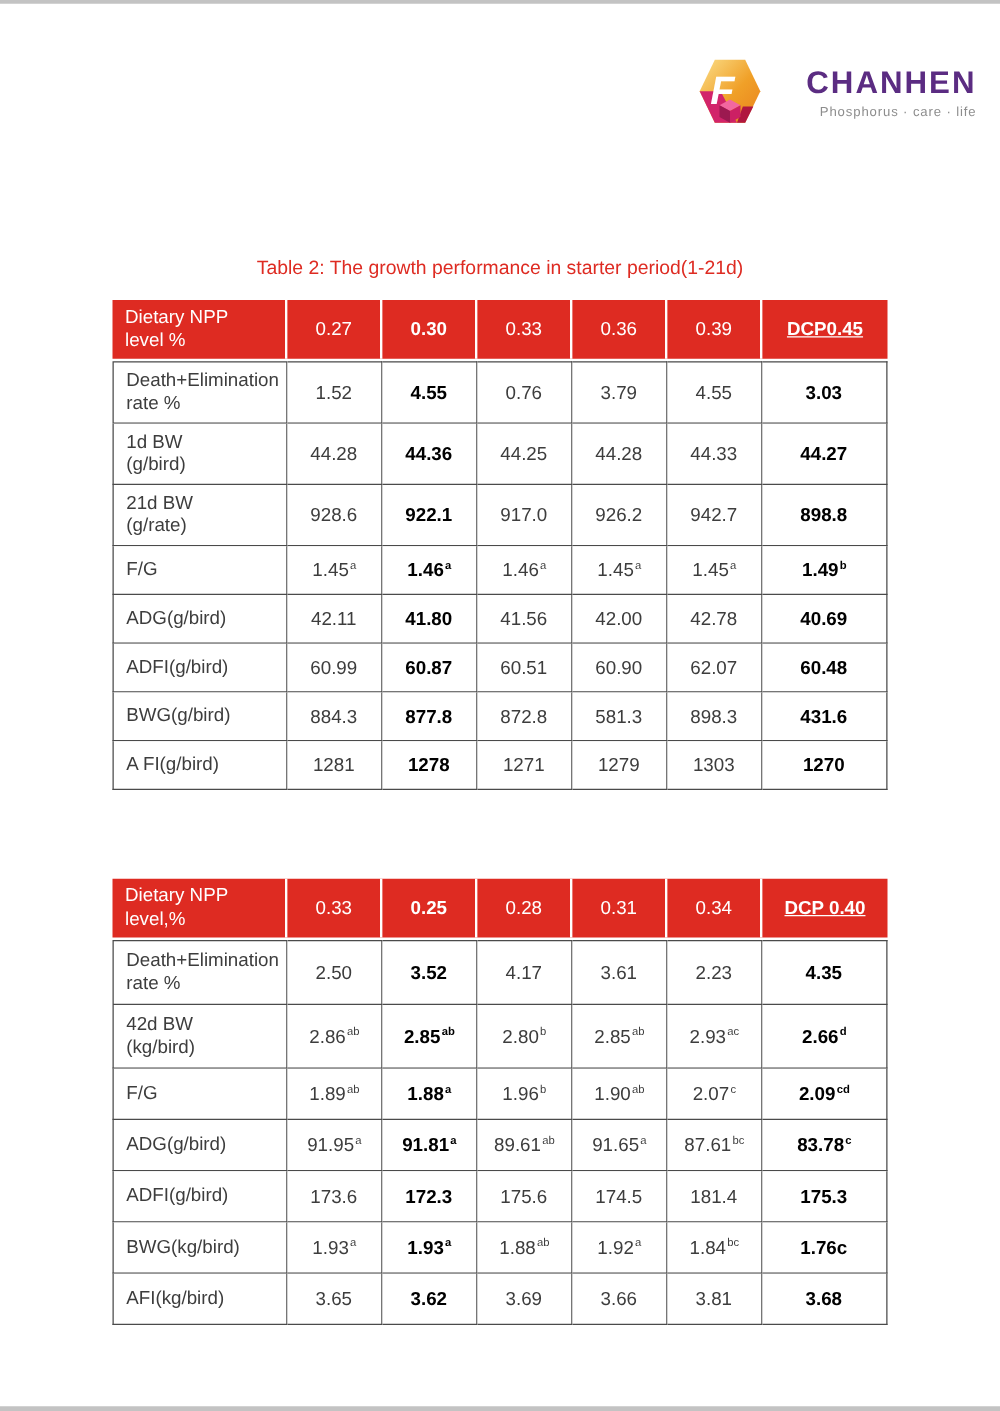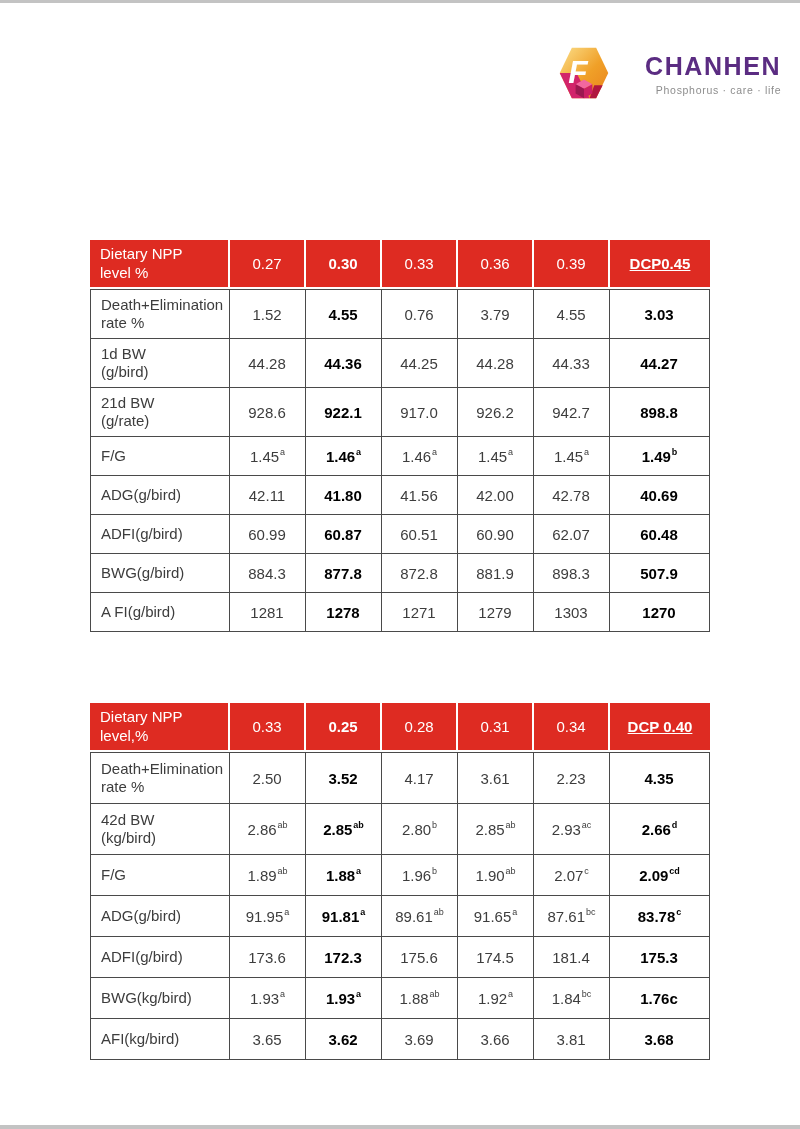--- a/index.html
+++ b/index.html
@@ -82,20 +82,21 @@
         <polygon points="21,43 30,48 30,58 21,53" fill="#9c1950"></polygon>
         <polygon points="39,43 30,48 30,58 39,53" fill="#cc2064"></polygon>
       </svg>
     </span>
     <div class="logo-text">
       <div class="brand">CHANHEN</div>
       <div class="tagline">Phosphorus · care · life</div>
     </div>
   </div>
 
+  <div class="tbl-title" id="t2-title">Table 2: The growth performance in starter period(1-21d)</div>
 
   <div class="gtable" id="t2">
     <div class="row hrow">
       <div class="hc label">Dietary NPP
 level %</div>
       <div class="hc">0.27</div>
       <div class="hc">0.30</div>
       <div class="hc">0.33</div>
       <div class="hc">0.36</div>
       <div class="hc">0.39</div>
@@ -281,29 +282,29 @@
         </div>
       <div class="bc">
           <span>877.8</span>
           <sup class="sup"></sup>
         </div>
       <div class="bc">
           <span>872.8</span>
           <sup class="sup"></sup>
         </div>
       <div class="bc">
-          <span>881.9</span>
+          <span>581.3</span>
           <sup class="sup"></sup>
         </div>
       <div class="bc">
           <span>898.3</span>
           <sup class="sup"></sup>
         </div>
       <div class="bc">
-          <span>507.9</span>
+          <span>431.6</span>
           <sup class="sup"></sup>
         </div>
     </div>
 
     <div class="row">
       <div class="bc label">A FI(g/bird)</div>
       <div class="bc">
           <span>1281</span>
           <sup class="sup"></sup>
         </div>

